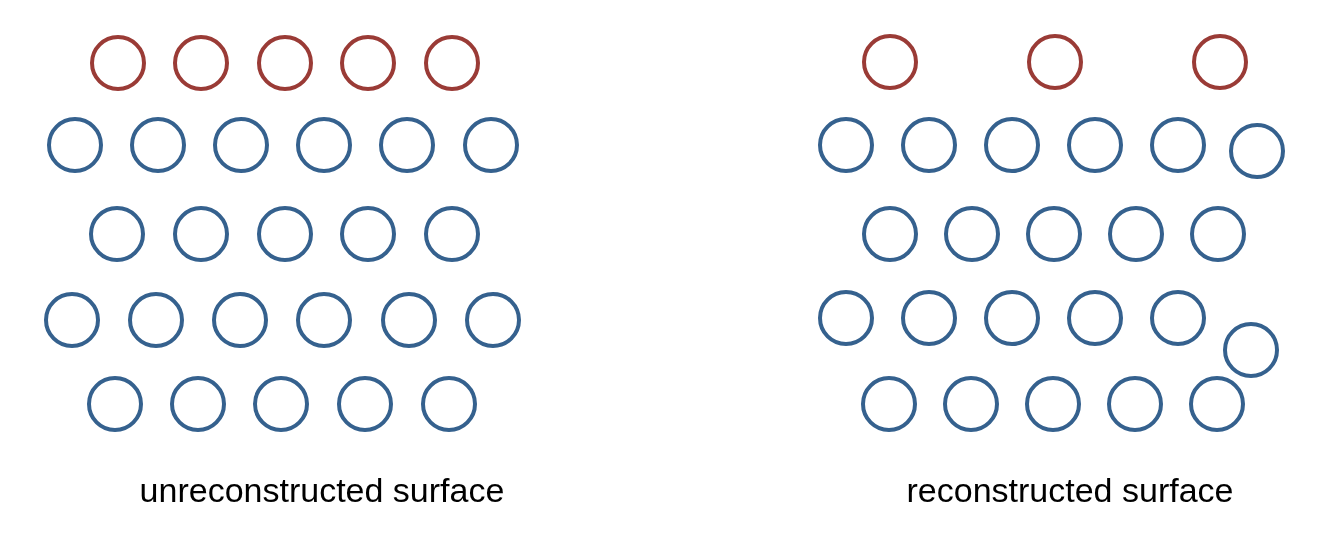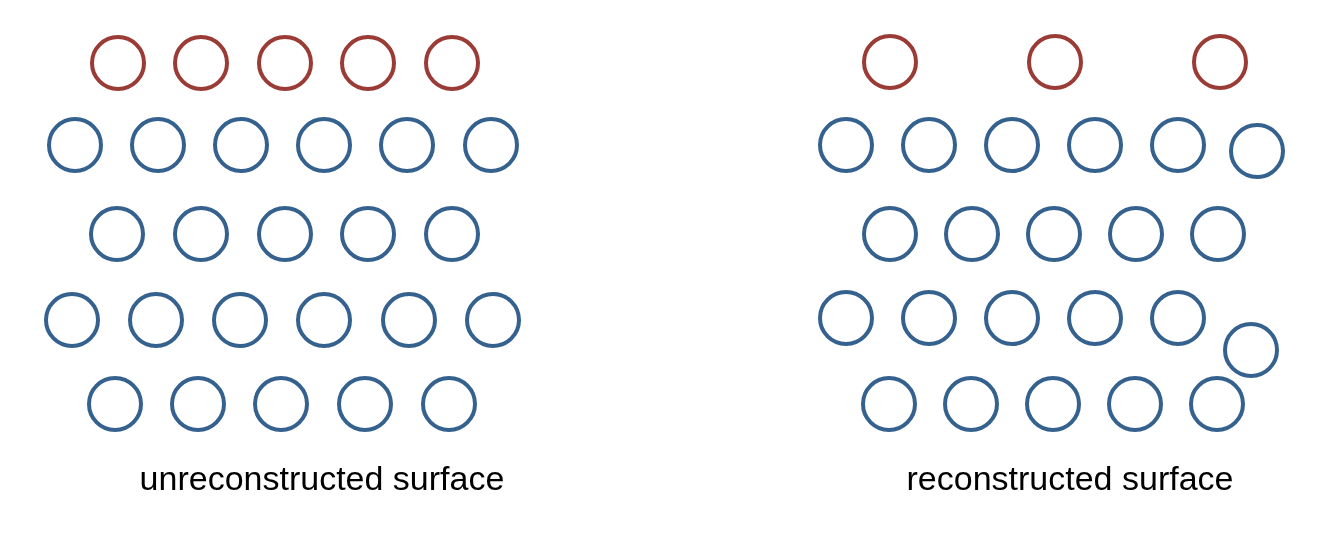--- a/index.html
+++ b/index.html
@@ -42,21 +42,21 @@
     box-sizing: border-box;
     border-style: solid;
     border-radius: 50%;
     background: transparent;
   }
   .atom.blue { border-color: #35618E; }
   .atom.red  { border-color: #9A3B36; }
 
   .panel-label {
     position: absolute;
-    top: 456px;
+    top: 468px;
     left: 0;
     width: 600px;
     text-align: center;
     font-size: 34px;
     line-height: 44px;
     color: #000000;
     white-space: nowrap;
     font-weight: 400;
   }
   #panel-unreconstructed .panel-label { padding-left: 22px; }

